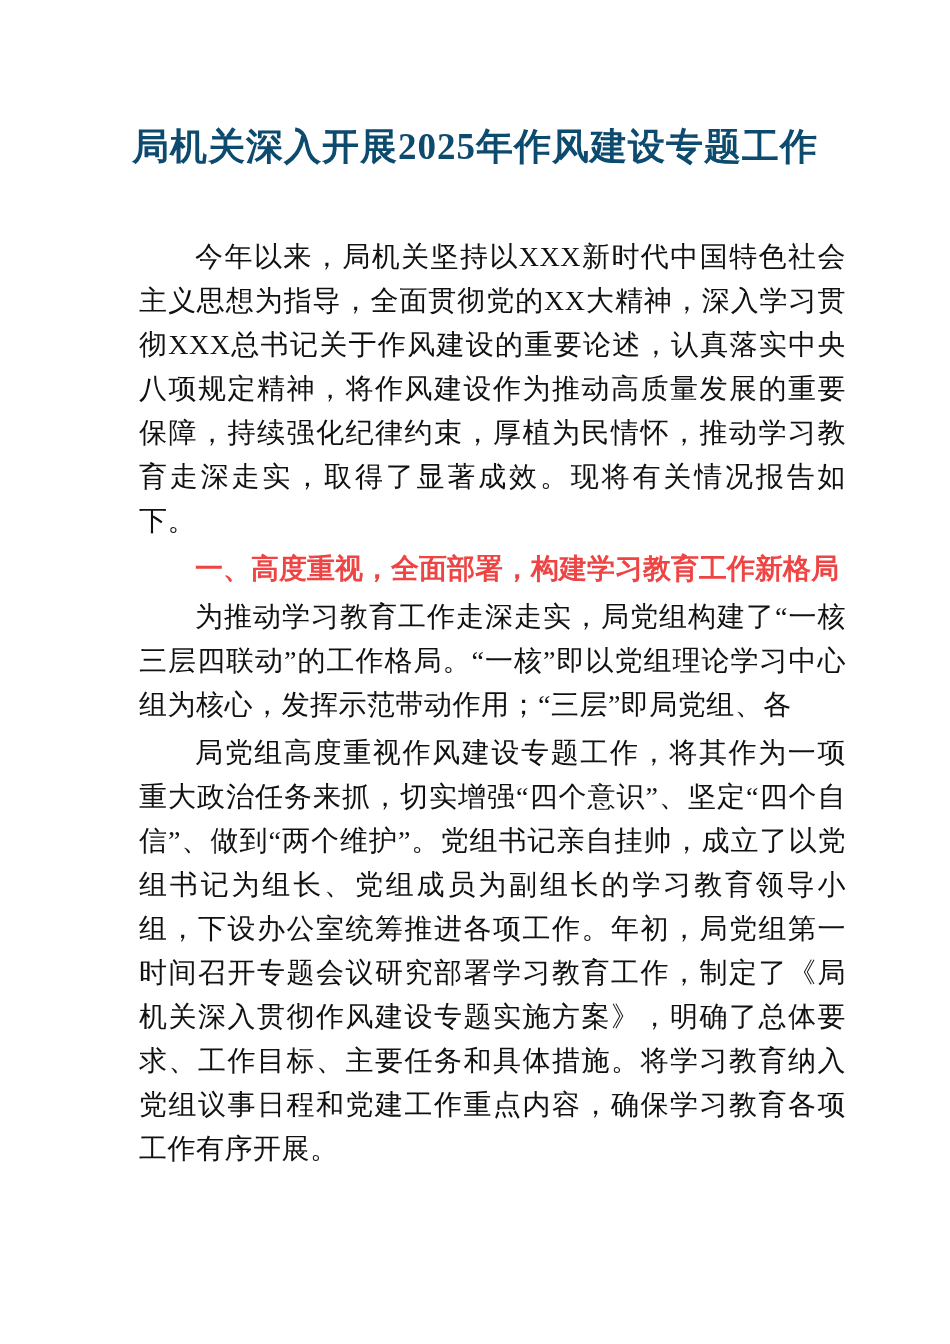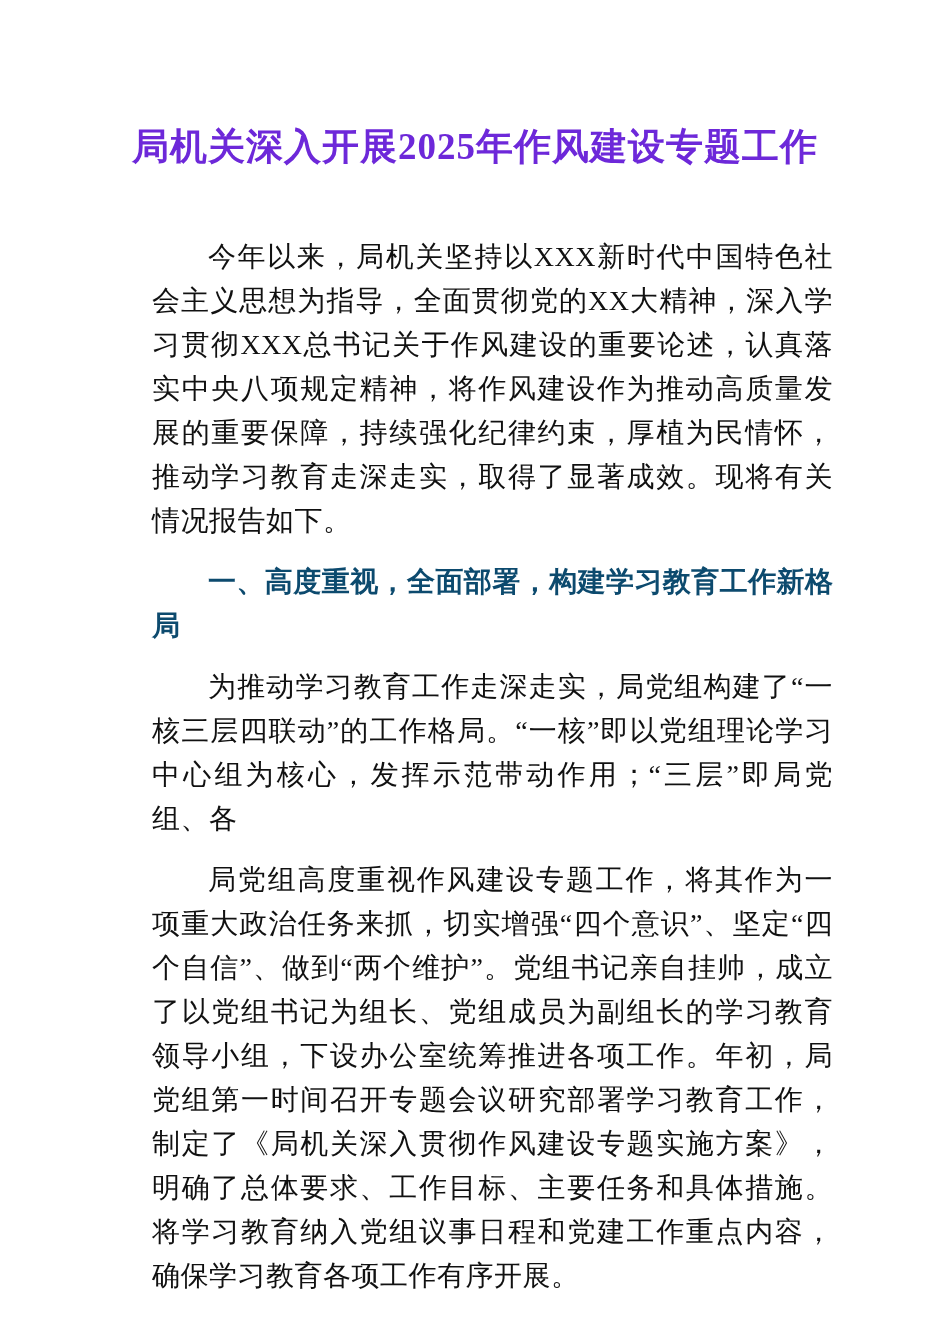--- a/index.html
+++ b/index.html
@@ -16,45 +16,45 @@
     box-sizing: border-box;
     color: #000000;
   }
   .title-block {
     margin: 113px 60px 0 60px;
     text-align: center;
     font-family: "Liberation Serif", "DejaVu Serif", serif;
     font-weight: 700;
     font-size: 37px;
     line-height: 68px;
-    color: #6d28d9;
+    color: #0c4a6e;
   }
   .title-line {
     display: block;
     letter-spacing: 1px;
   }
   .content {
     width: 715px;
     margin: 54px 100px 0 135px;
     font-family: "Liberation Serif", "DejaVu Serif", serif;
     font-size: 28px;
     line-height: 44px;
     letter-spacing: 0.5px;
     text-align: justify;
     color: #111111;
   }
   .content p {
-    margin: 17px;
+    margin: 4px;
     padding: 0;
     text-indent: 2em;
   }
   .section-heading {
     font-family: "Liberation Sans", "DejaVu Sans", sans-serif;
     font-weight: 700;
-    color: #0c4a6e;
+    color: #ef4444;
     letter-spacing: 0px;
   }
 </style>
 </head>
 <body>
 
 <div class="page">
 
   <h1 class="title-block">
     <span class="title-line">局机关深入开展2025年作风建设专题工作</span>

